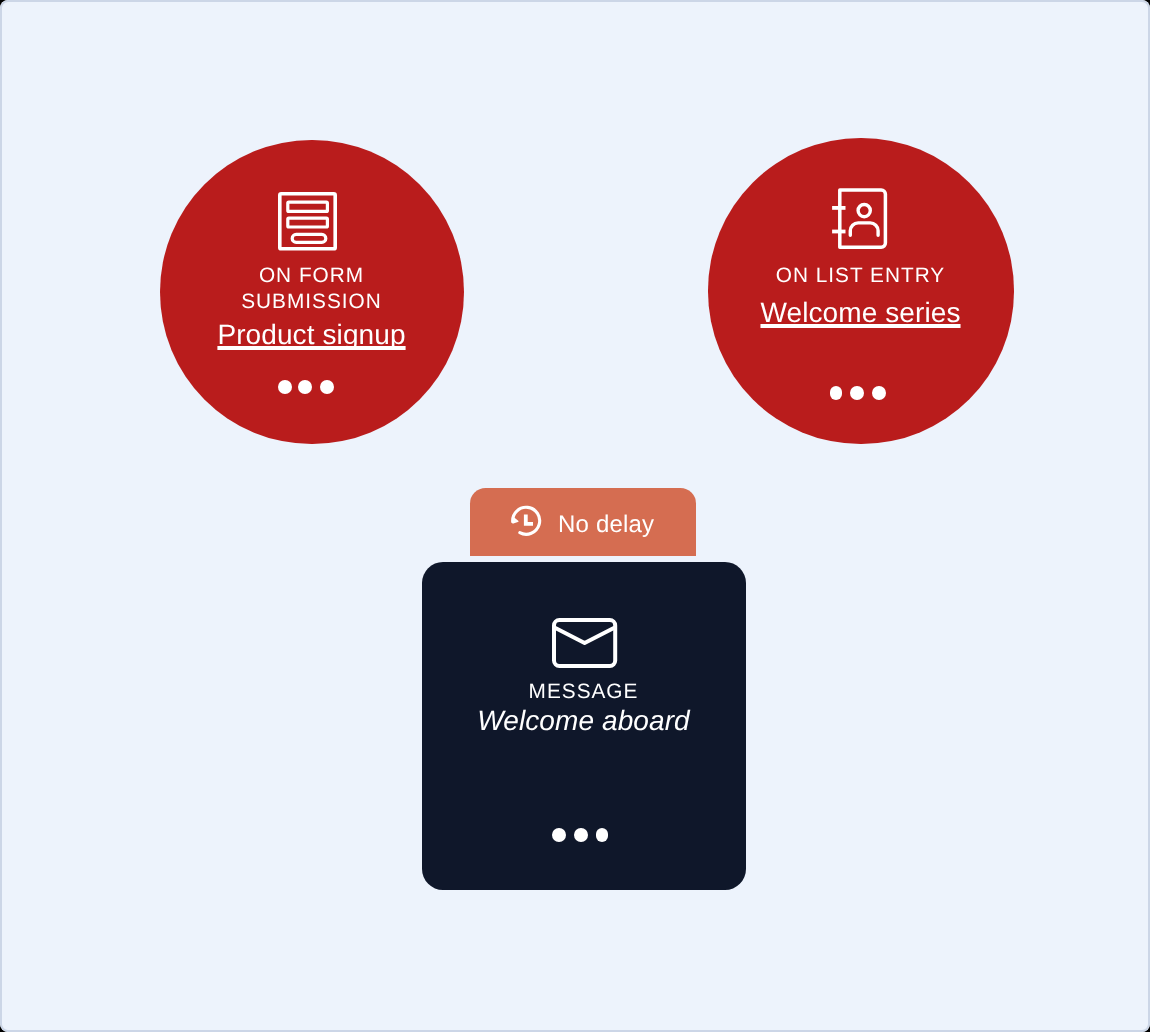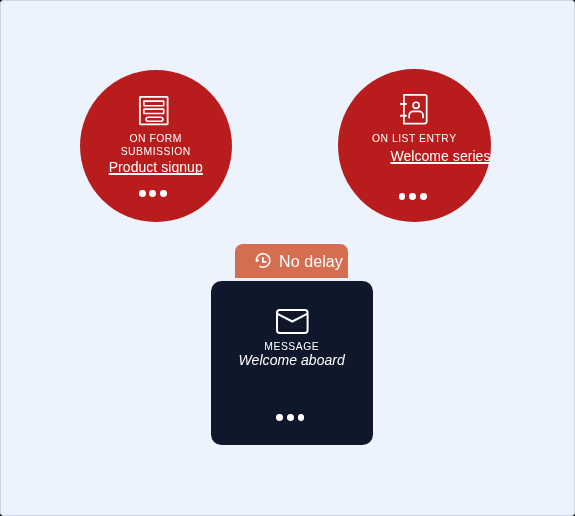--- a/index.html
+++ b/index.html
@@ -37,21 +37,21 @@
   
   .node { position: absolute; color: #ffffff; }
 
   .node-circle {
     width: 151.5px;
     height: 152px;
     border-radius: 50%;
     background: #b91c1c;
   }
   #node-form { left: 80px;  top: 70px; }
-  #node-list { left: 338px; top: 69px; width: 152.5px; height: 152.5px; }
+  #node-list { left: 354px; top: 69px; width: 152.5px; height: 152.5px; }
 
   .ico { position: absolute; display: block; }
 
   .kicker {
     position: absolute;
     left: 0; right: 0;
     text-align: center;
     font-size: 10.4px;
     line-height: 12.5px;
     letter-spacing: 0.5px;
@@ -93,21 +93,21 @@
     height: 34px;
     background: #d56d51;
     border-radius: 7.8px 7.8px 0 0;
     color: #ffffff;
   }
   #delay-badge .badge-ico { position: absolute; left: 17px; top: 6px; }
   #delay-badge .badge-label {
     position: absolute;
     left: 44px;
     top: 10.5px;
-    font-size: 16px;
+    font-size: 12px;
     line-height: 14px;
     letter-spacing: 0.1px;
     white-space: nowrap;
   }
 
   
   #node-message {
     left: 211px;
     top: 281px;
     width: 161.5px;
@@ -144,21 +144,21 @@
     <span class="ico" style="left:61.5px; top:25.2px;">
       <svg width="28" height="31" viewBox="0 0 28 31" fill="none">
         <path d="M3.9 0.95 H24.6 a2.1 2.1 0 0 1 2.1 2.1 V27.5 a2.1 2.1 0 0 1 -2.1 2.1 H3.9 V0.95 Z" stroke="#ffffff" stroke-width="1.75" stroke-linejoin="round"></path>
         <path d="M0.05 9.95 H6.75" stroke="#ffffff" stroke-width="1.9"></path>
         <path d="M0.05 21.75 H6.75" stroke="#ffffff" stroke-width="1.9"></path>
         <circle cx="16.1" cy="11.3" r="3.05" stroke="#ffffff" stroke-width="1.7"></circle>
         <path d="M9.15 23.6 v-2.2 a3.95 3.95 0 0 1 3.95 -3.95 h6.0 a3.95 3.95 0 0 1 3.95 3.95 v2.2" stroke="#ffffff" stroke-width="1.7" stroke-linecap="round"></path>
       </svg>
     </span>
     <span class="kicker" style="top:63.9px;">ON LIST ENTRY</span>
-    <span class="title" style="top:78.8px;text-align:right;"><u>Welcome series</u></span>
+    <span class="title" style="top:78.8px;"><u>Welcome series</u></span>
     <span class="dots" style="left:60.5px; top:124.3px;">
         <i></i>
         <i></i>
         <i></i>
       </span>
   </div>
 
   <div id="delay-badge">
     <span class="badge-ico">
       <svg width="20" height="20" viewBox="0 0 20 20" fill="none">

